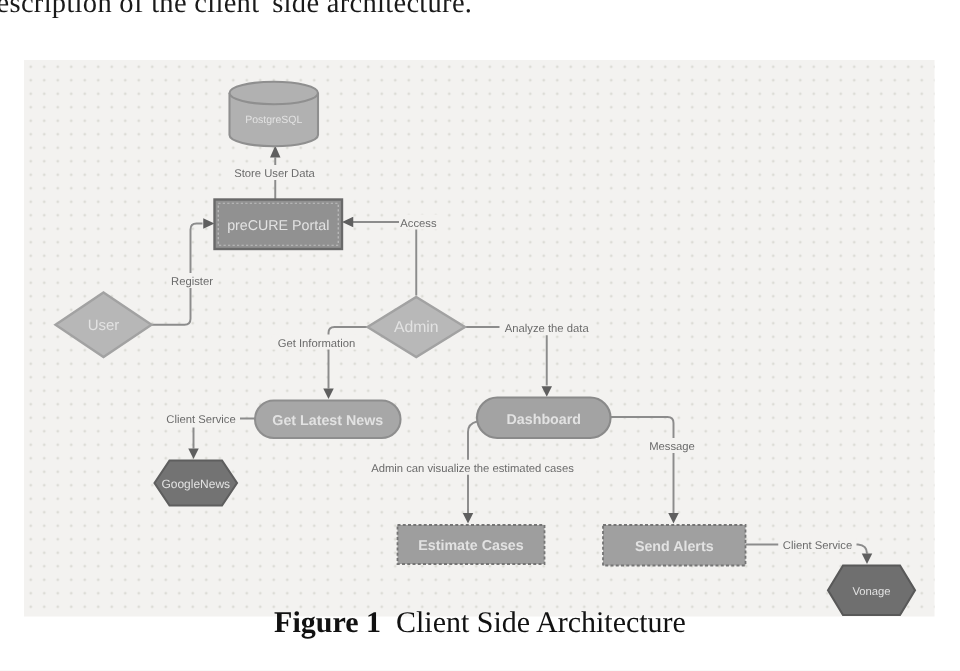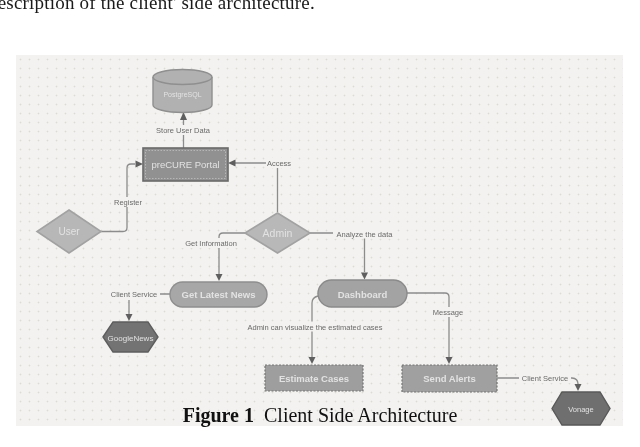--- a/index.html
+++ b/index.html
@@ -9,21 +9,20 @@
   }
   .top-text{
     position:absolute;top:-8px;left:-12px;width:700px;
     font-size:19px;color:#1a1a1a;letter-spacing:.2px;white-space:nowrap;
   }
   .canvas{
     position:absolute;left:16px;top:40px;width:607px;height:371px;
     background-color:#f3f2f0;
     background-image:radial-gradient(circle, #dcdcd6 0.8px, transparent 1.1px);
     background-size:9px 9px;
-    margin-top:15px;
   }
   .canvas svg{position:absolute;left:0;top:0;}
   .caption{
     position:absolute;left:0;top:404px;width:640px;
     text-align:center;font-size:20px;color:#111;
   }
   .caption .fig-label{font-weight:bold;margin-right:10px;}
   text{font-family:"Liberation Sans", sans-serif;}
   .edge-label{font-size:7.5px;fill:#6a6a6a;}
   .node-label{fill:#e2e2e2;}

